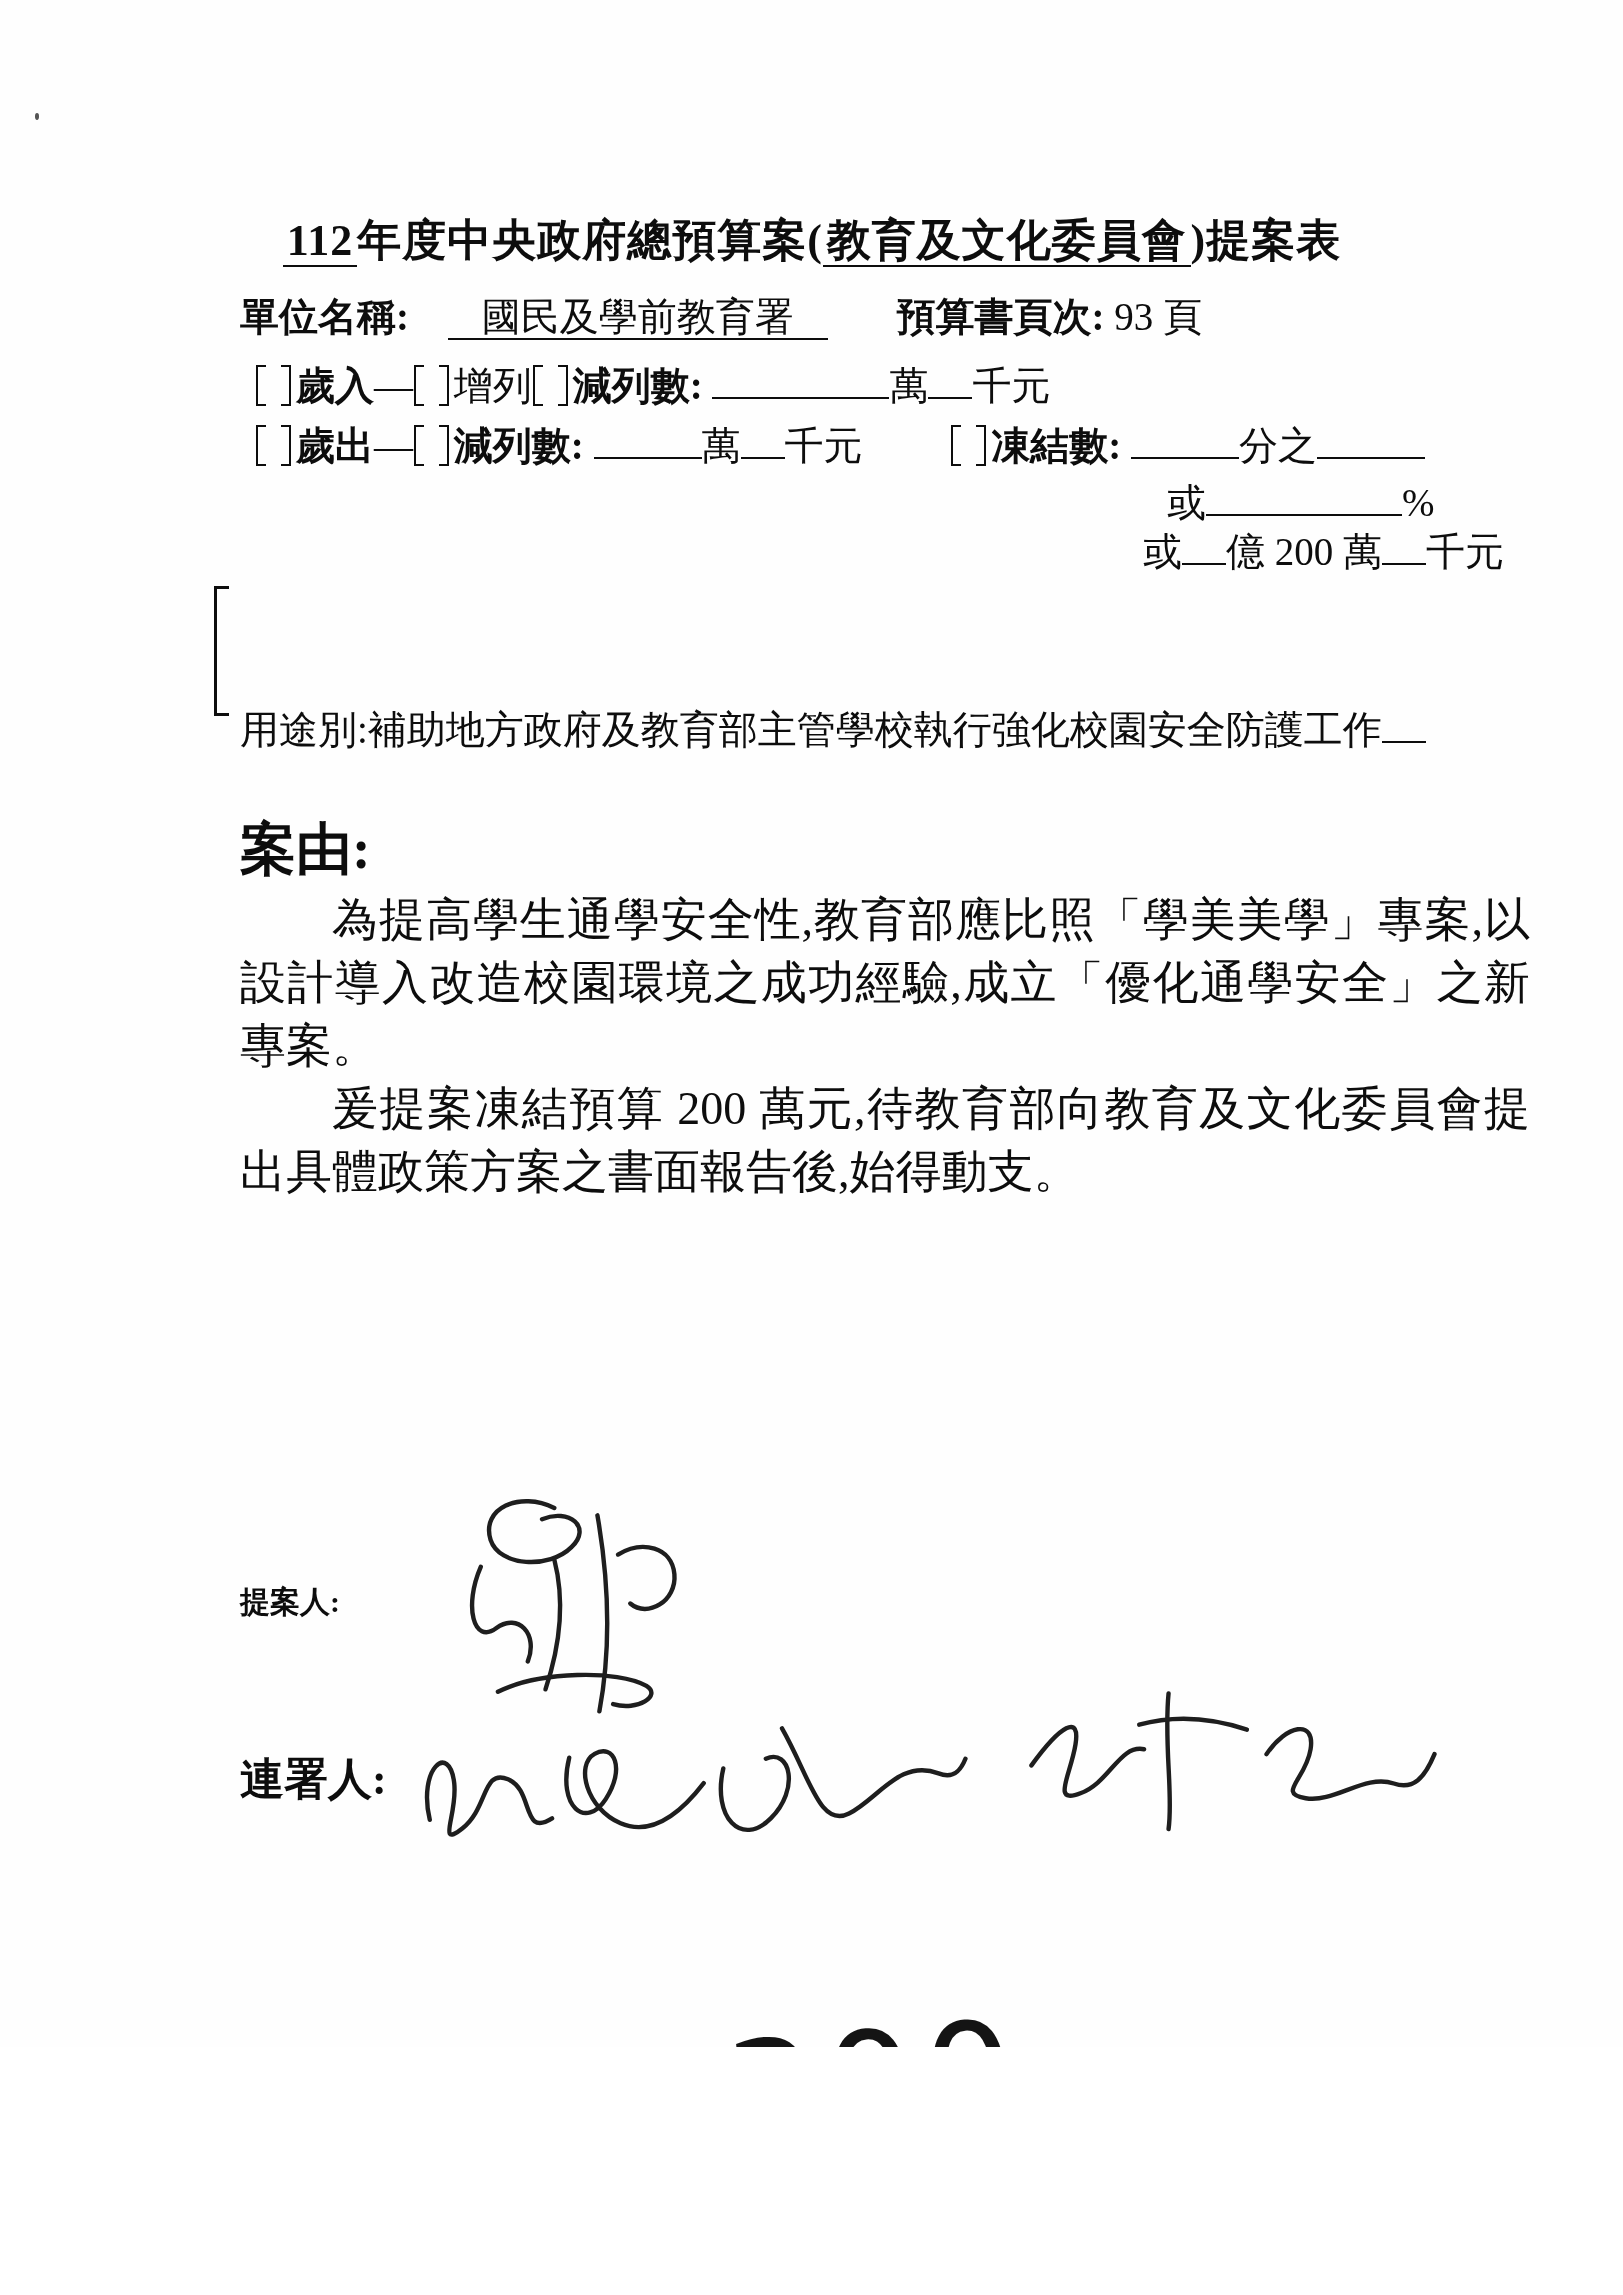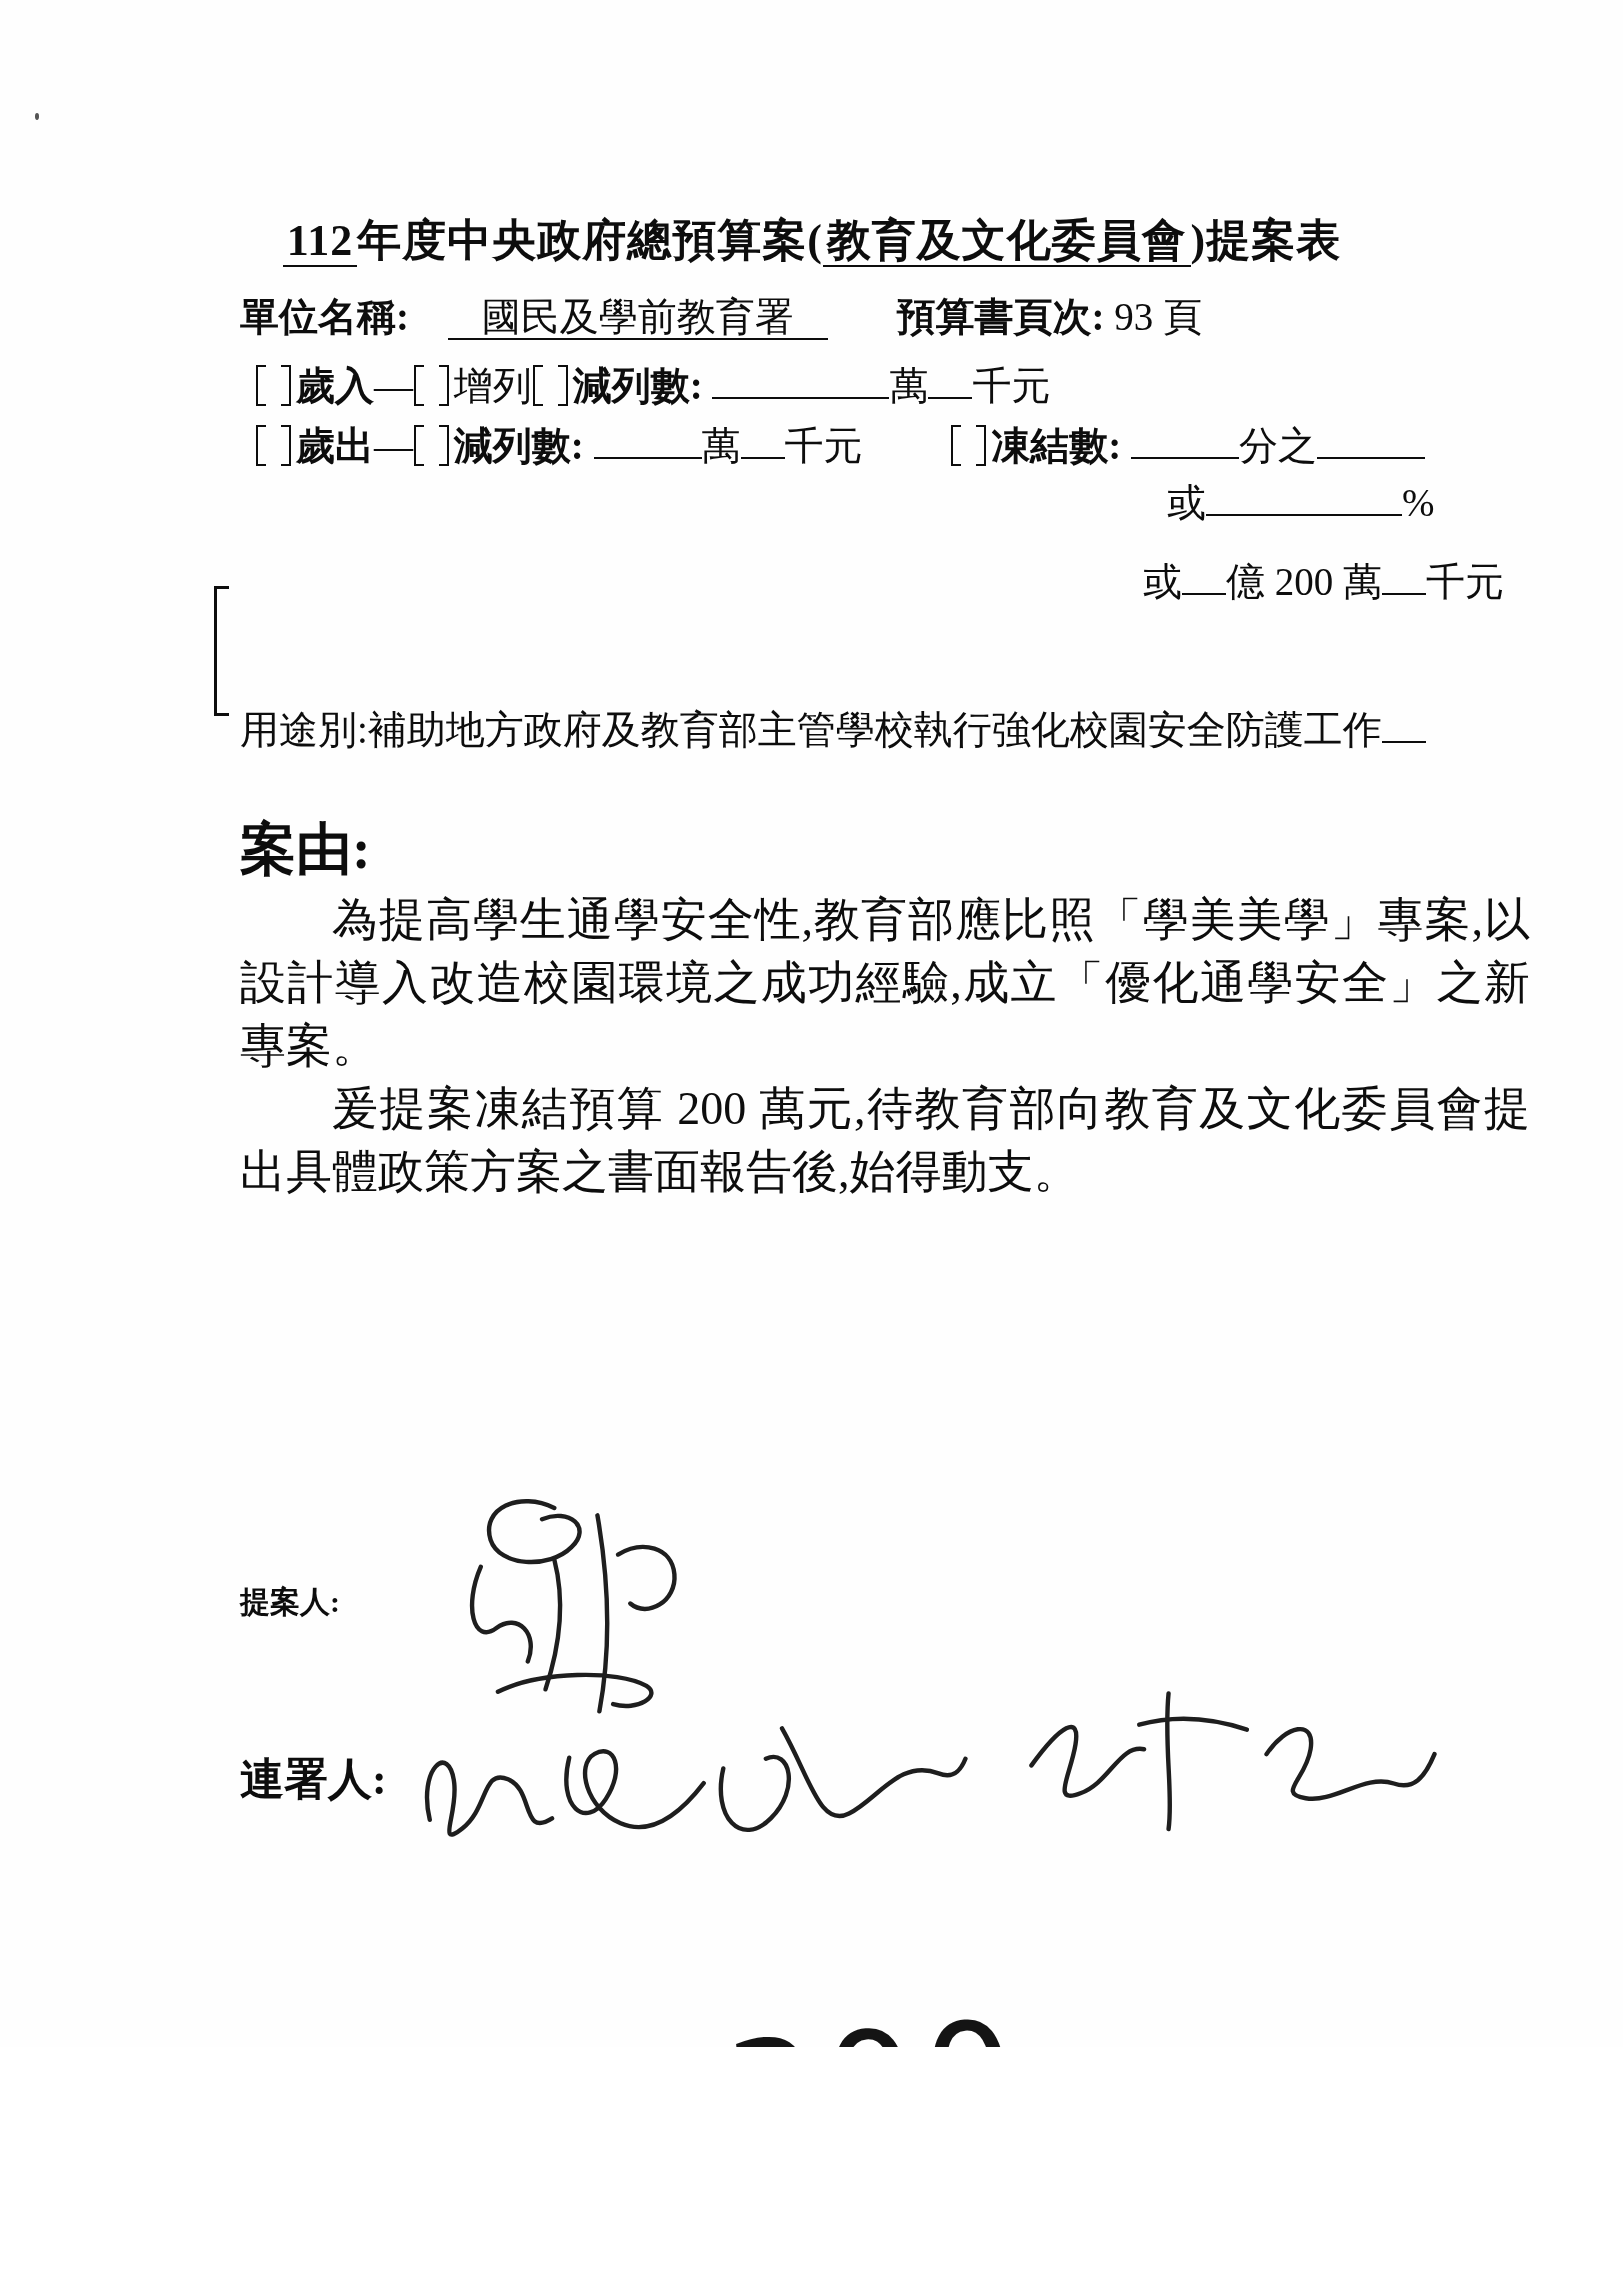--- a/index.html
+++ b/index.html
@@ -83,21 +83,21 @@
     <span class="cb"><i class="cbl"></i><i class="cbr"></i></span><span class="b">歲出</span><span>—</span><span class="cb"><i class="cbl"></i><i class="cbr"></i></span><span class="b">減列數:</span>
     <span class="bl w220"></span><span>萬</span><span class="bl w90"></span><span>千元</span>
     <span class="gap160"></span><span class="cb"><i class="cbl"></i><i class="cbr"></i></span><span class="b">凍結數:</span>
     <span class="bl w220"></span><span>分之</span><span class="bl w220"></span>
   </div>
 
   <div class="abs form-line" style="left:1167px; top:478px;">
     <span>或</span><span class="bl w400"></span><span>%</span>
   </div>
 
-  <div class="abs form-line" style="left:1143px; top:527px;margin-top:30px;">
+  <div class="abs form-line" style="left:1143px; top:527px;">
     <span>或</span><span class="bl w90"></span><span>億</span>
     <span>200</span>
     <span>萬</span><span class="bl w90"></span><span>千元</span>
   </div>
 
   <span class="abs big-brace"></span>
 
 
   <div class="abs form-line purpose-line">
     <span>用途別:</span><span>補助地方政府及教育部主管學校執行強化校園安全防護工作</span><span class="bl w90"></span>

